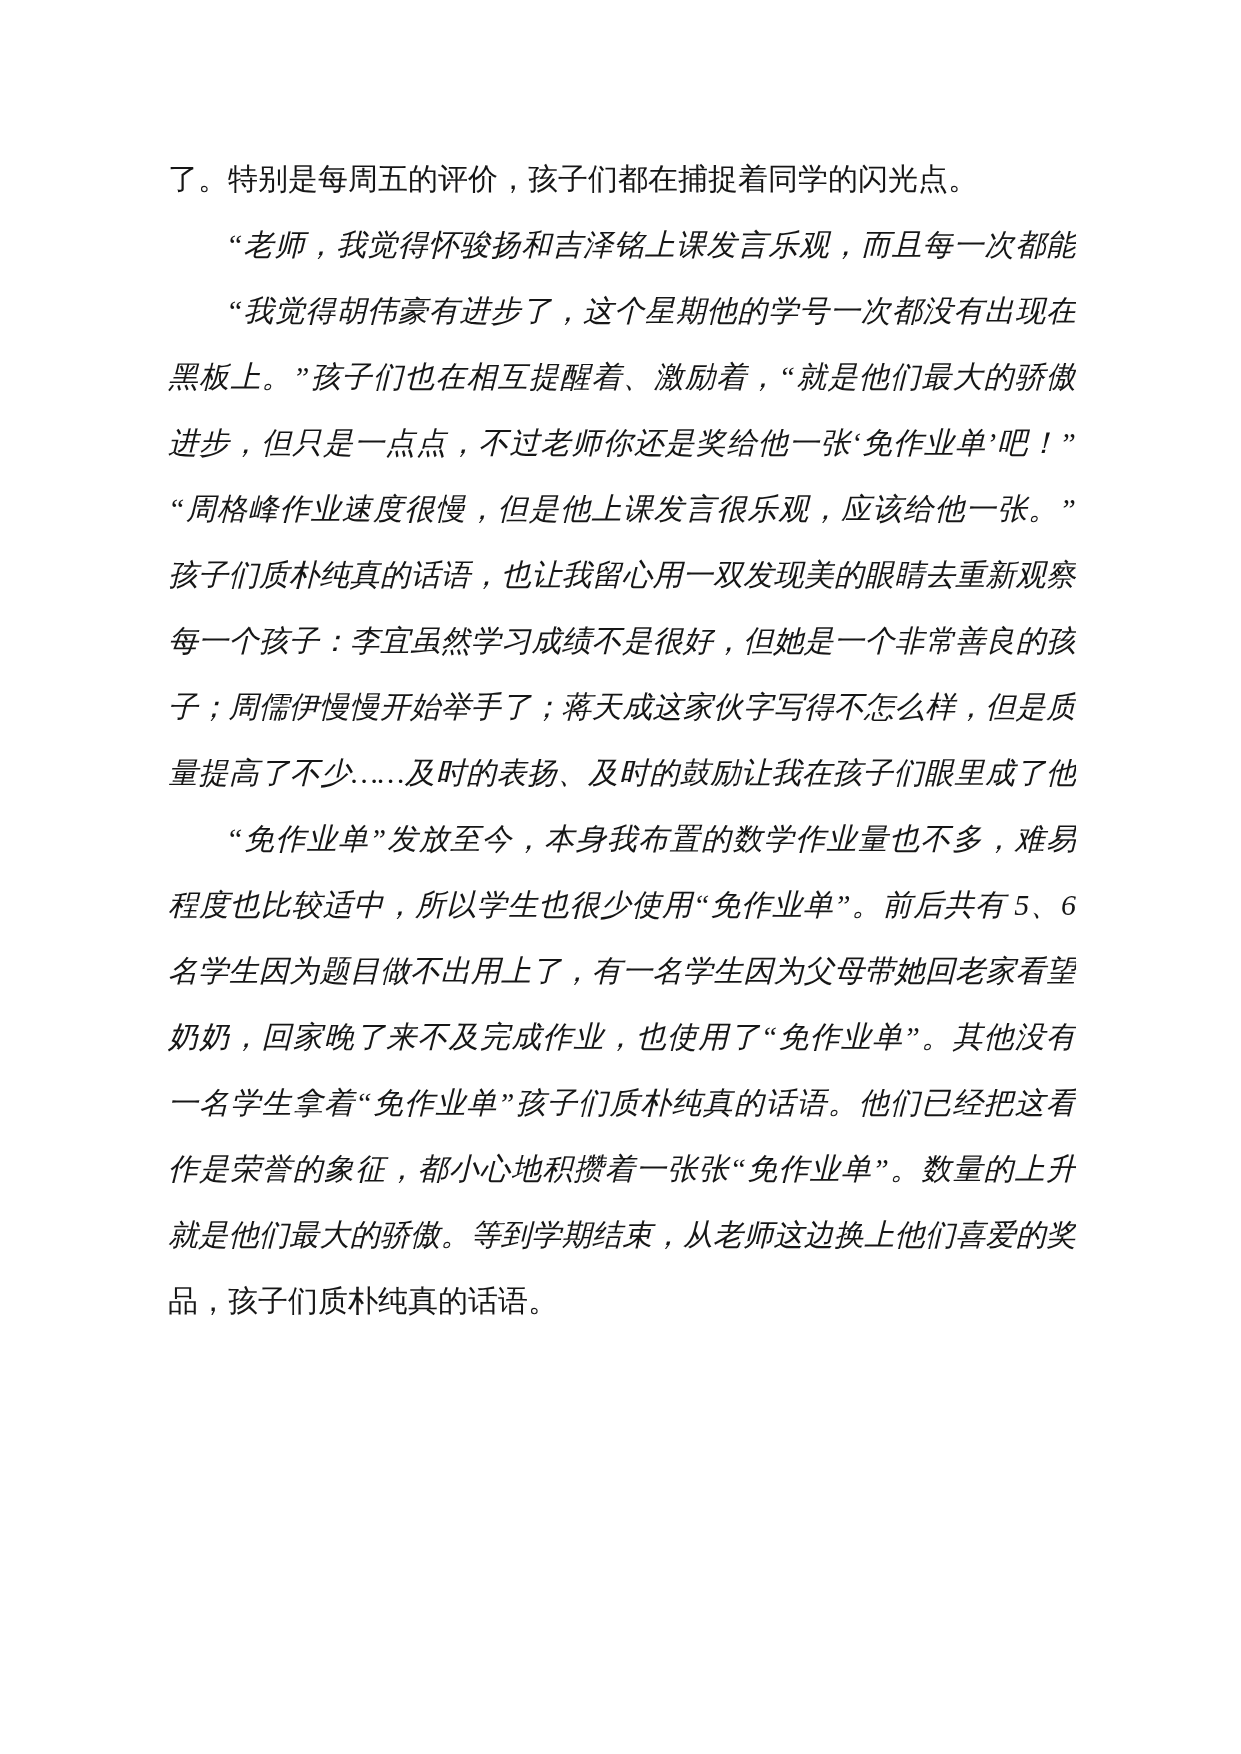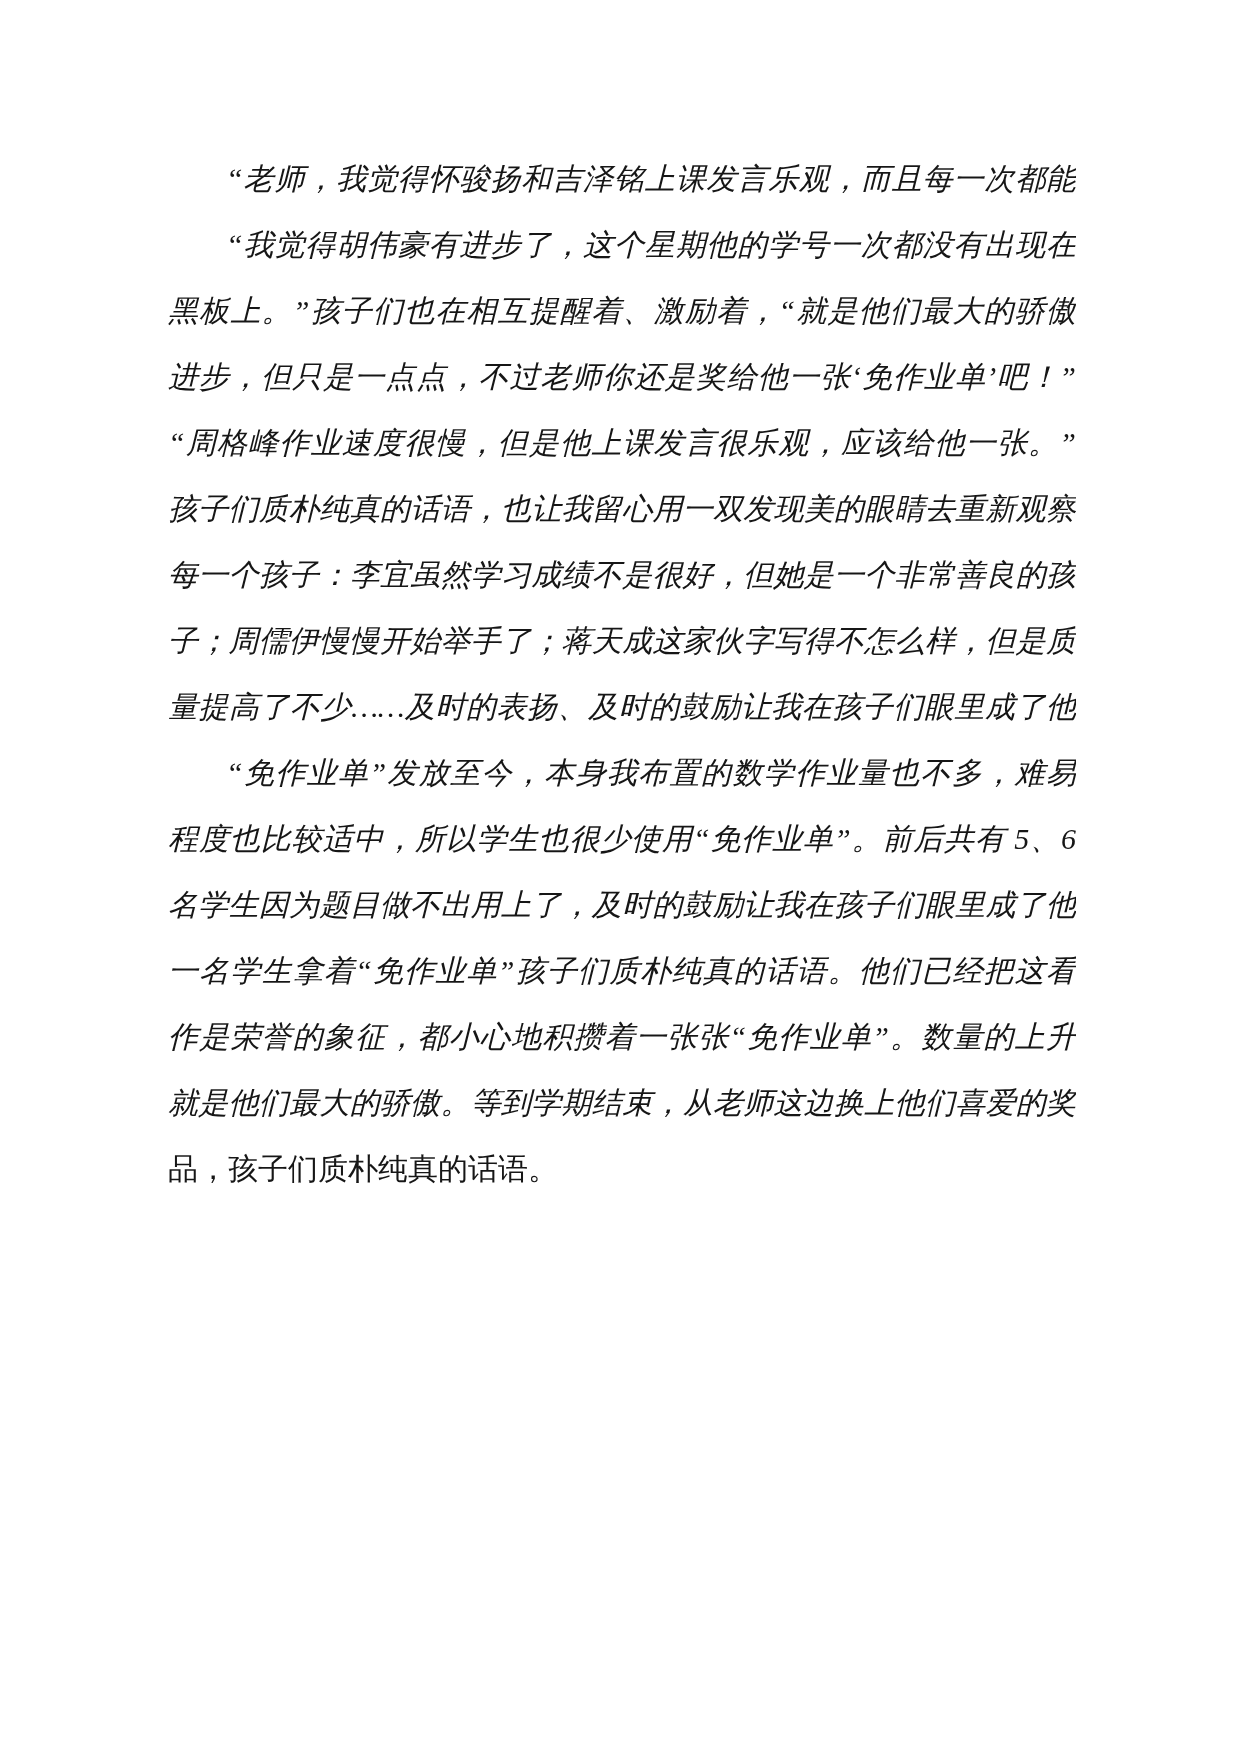--- a/index.html
+++ b/index.html
@@ -42,30 +42,32 @@
   }
   .line.indent {
     padding-left: 58px;
   }
 </style>
 </head>
 <body style="background: rgb(255, 255, 255);">
 
 <div class="page">
   <div class="text-block" style="color: rgb(22, 22, 22);">
+      <div class="line">了。特别是每周五的评价，孩子们都在捕捉着同学的闪光点。</div>
       <div class="line indent full">“老师，我觉得怀骏扬和吉泽铭上课发言乐观，而且每一次都能</div>
       <div class="line indent full">“我觉得胡伟豪有进步了，这个星期他的学号一次都没有出现在</div>
       <div class="line full">黑板上。”孩子们也在相互提醒着、激励着，“就是他们最大的骄傲</div>
       <div class="line full">进步，但只是一点点，不过老师你还是奖给他一张‘免作业单’吧！”</div>
       <div class="line full">“周格峰作业速度很慢，但是他上课发言很乐观，应该给他一张。”</div>
       <div class="line full">孩子们质朴纯真的话语，也让我留心用一双发现美的眼睛去重新观察</div>
       <div class="line full">每一个孩子：李宜虽然学习成绩不是很好，但她是一个非常善良的孩</div>
       <div class="line full">子；周儒伊慢慢开始举手了；蒋天成这家伙字写得不怎么样，但是质</div>
       <div class="line full">量提高了不少……及时的表扬、及时的鼓励让我在孩子们眼里成了他</div>
       <div class="line indent full">“免作业单”发放至今，本身我布置的数学作业量也不多，难易</div>
       <div class="line full">程度也比较适中，所以学生也很少使用“免作业单”。前后共有 5、6</div>
-      <div class="line full">名学生因为题目做不出用上了，及时的鼓励让我在孩子们眼里成了他</div>
+      <div class="line full">名学生因为题目做不出用上了，有一名学生因为父母带她回老家看望</div>
+      <div class="line full">奶奶，回家晚了来不及完成作业，也使用了“免作业单”。其他没有</div>
       <div class="line full">一名学生拿着“免作业单”孩子们质朴纯真的话语。他们已经把这看</div>
       <div class="line full">作是荣誉的象征，都小心地积攒着一张张“免作业单”。数量的上升</div>
       <div class="line full">就是他们最大的骄傲。等到学期结束，从老师这边换上他们喜爱的奖</div>
       <div class="line">品，孩子们质朴纯真的话语。</div>
     </div>
 </div>
 
 </body></html>

